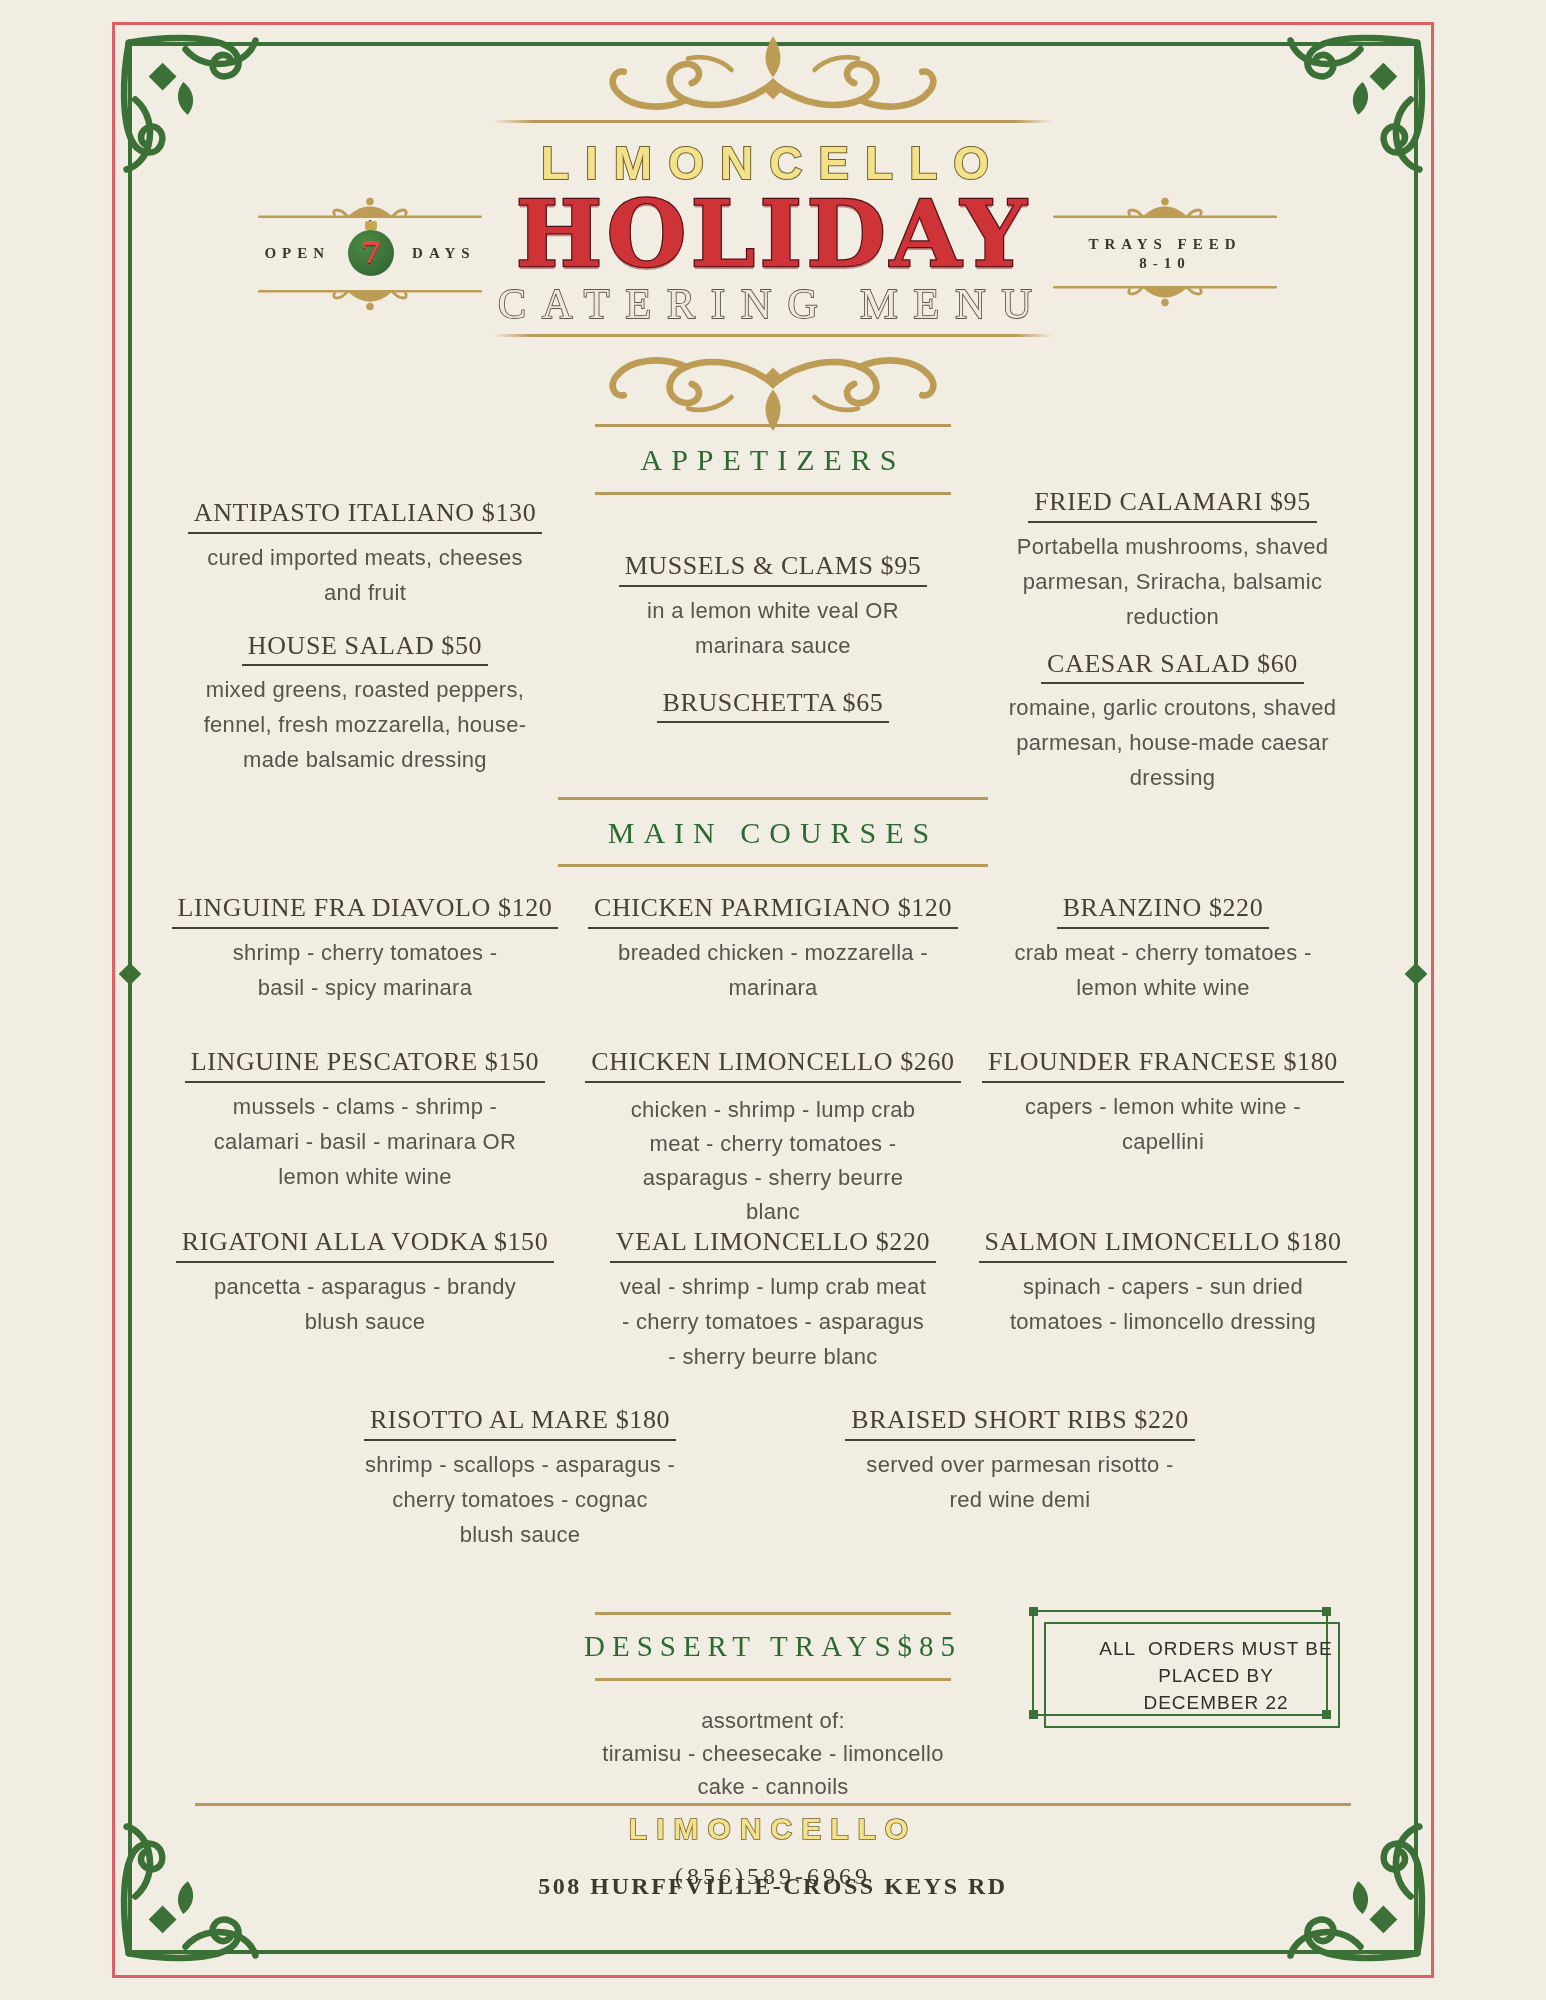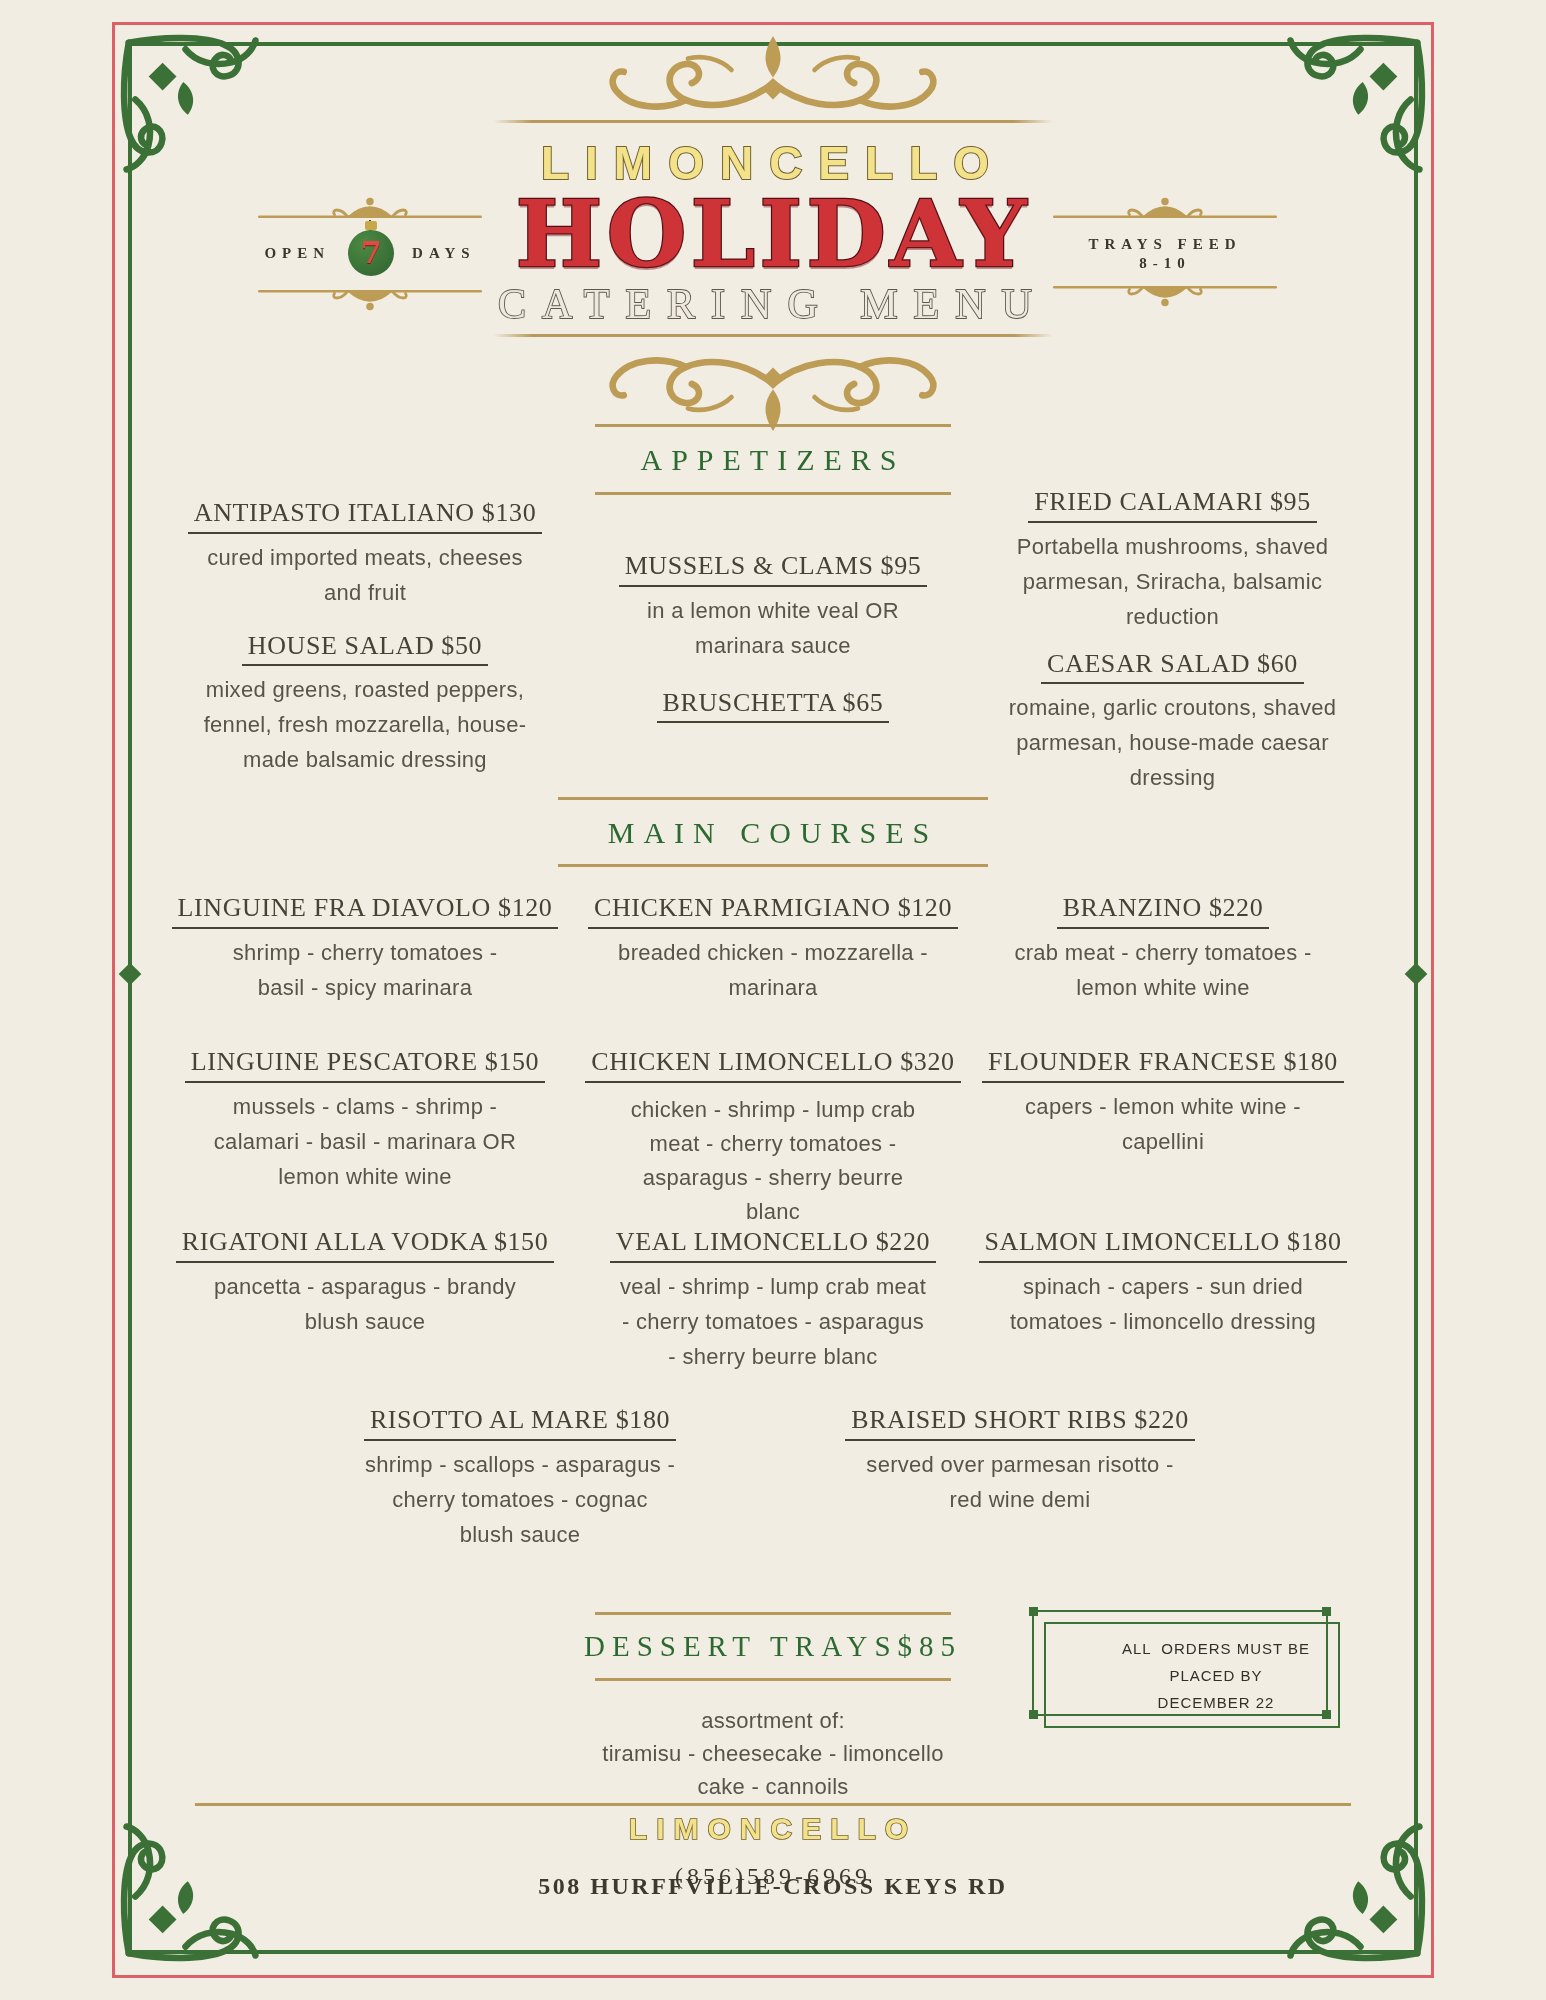--- a/index.html
+++ b/index.html
@@ -45,21 +45,21 @@
   .item-title{display:inline-block;font-family:"Liberation Serif",serif;font-size:26px;letter-spacing:0.6px;
     color:#474334;border-bottom:2.5px solid #474334;padding:0 6px 2px 6px;line-height:1.25;}
   .item-desc{margin-top:6px;font-family:"Liberation Sans",sans-serif;font-size:22px;color:#57544b;
     line-height:35px;letter-spacing:0.3px;}
   .col .item{margin-bottom:20px;}
   
   .orders-box{position:absolute;left:1044px;top:1622px;width:292px;height:102px;border:2.5px solid #3b7036;
     display:flex;flex-direction:column;align-items:center;justify-content:center;}
   .orders-outer{position:absolute;left:1032px;top:1610px;width:292px;height:102px;border:2.5px solid #3b7036;}
   .orders-outer .sq{position:absolute;width:9px;height:9px;background:#3b7036;}
-  .orders-line{font-family:"Liberation Sans",sans-serif;font-size:15px;line-height:27px;letter-spacing:1px;
+  .orders-line{font-family:"Liberation Sans",sans-serif;font-size:19px;line-height:27px;letter-spacing:1px;
     color:#30302a;white-space:pre-wrap;text-align:center;margin-left:48px;}
   
   .brand-small{font-family:"Liberation Sans",sans-serif;font-weight:700;font-size:30px;letter-spacing:9px;
     color:#f4e28b;-webkit-text-stroke:1.6px #6f6130;paint-order:stroke fill;}
   .footer-phone{font-family:"Liberation Serif",serif;font-size:24px;letter-spacing:4px;color:#3c3a30;}
   .footer-address{font-family:"Liberation Serif",serif;font-weight:600;font-size:24px;letter-spacing:2.5px;color:#3c3a30;}
 </style>
 </head>
 <body>
 
@@ -240,21 +240,21 @@
 
   <div class="abs item" style="left:140px;top:1046px;width:450px;">
     <div class="item-title">LINGUINE PESCATORE $150</div>
     <div class="item-desc">
       <div>mussels - clams - shrimp -</div>
         <div>calamari - basil - marinara OR</div>
         <div>lemon white wine</div>
     </div>
   </div>
   <div class="abs item" style="left:566px;top:1046px;width:414px;">
-    <div class="item-title">CHICKEN LIMONCELLO $320</div>
+    <div class="item-title">CHICKEN LIMONCELLO $260</div>
     <div class="item-desc" style="line-height:34px;margin-top:10px;">
       <div>chicken - shrimp - lump crab</div>
         <div>meat - cherry tomatoes -</div>
         <div>asparagus - sherry beurre</div>
         <div>blanc</div>
     </div>
   </div>
   <div class="abs item" style="left:950px;top:1046px;width:426px;">
     <div class="item-title">FLOUNDER FRANCESE $180</div>
     <div class="item-desc">

